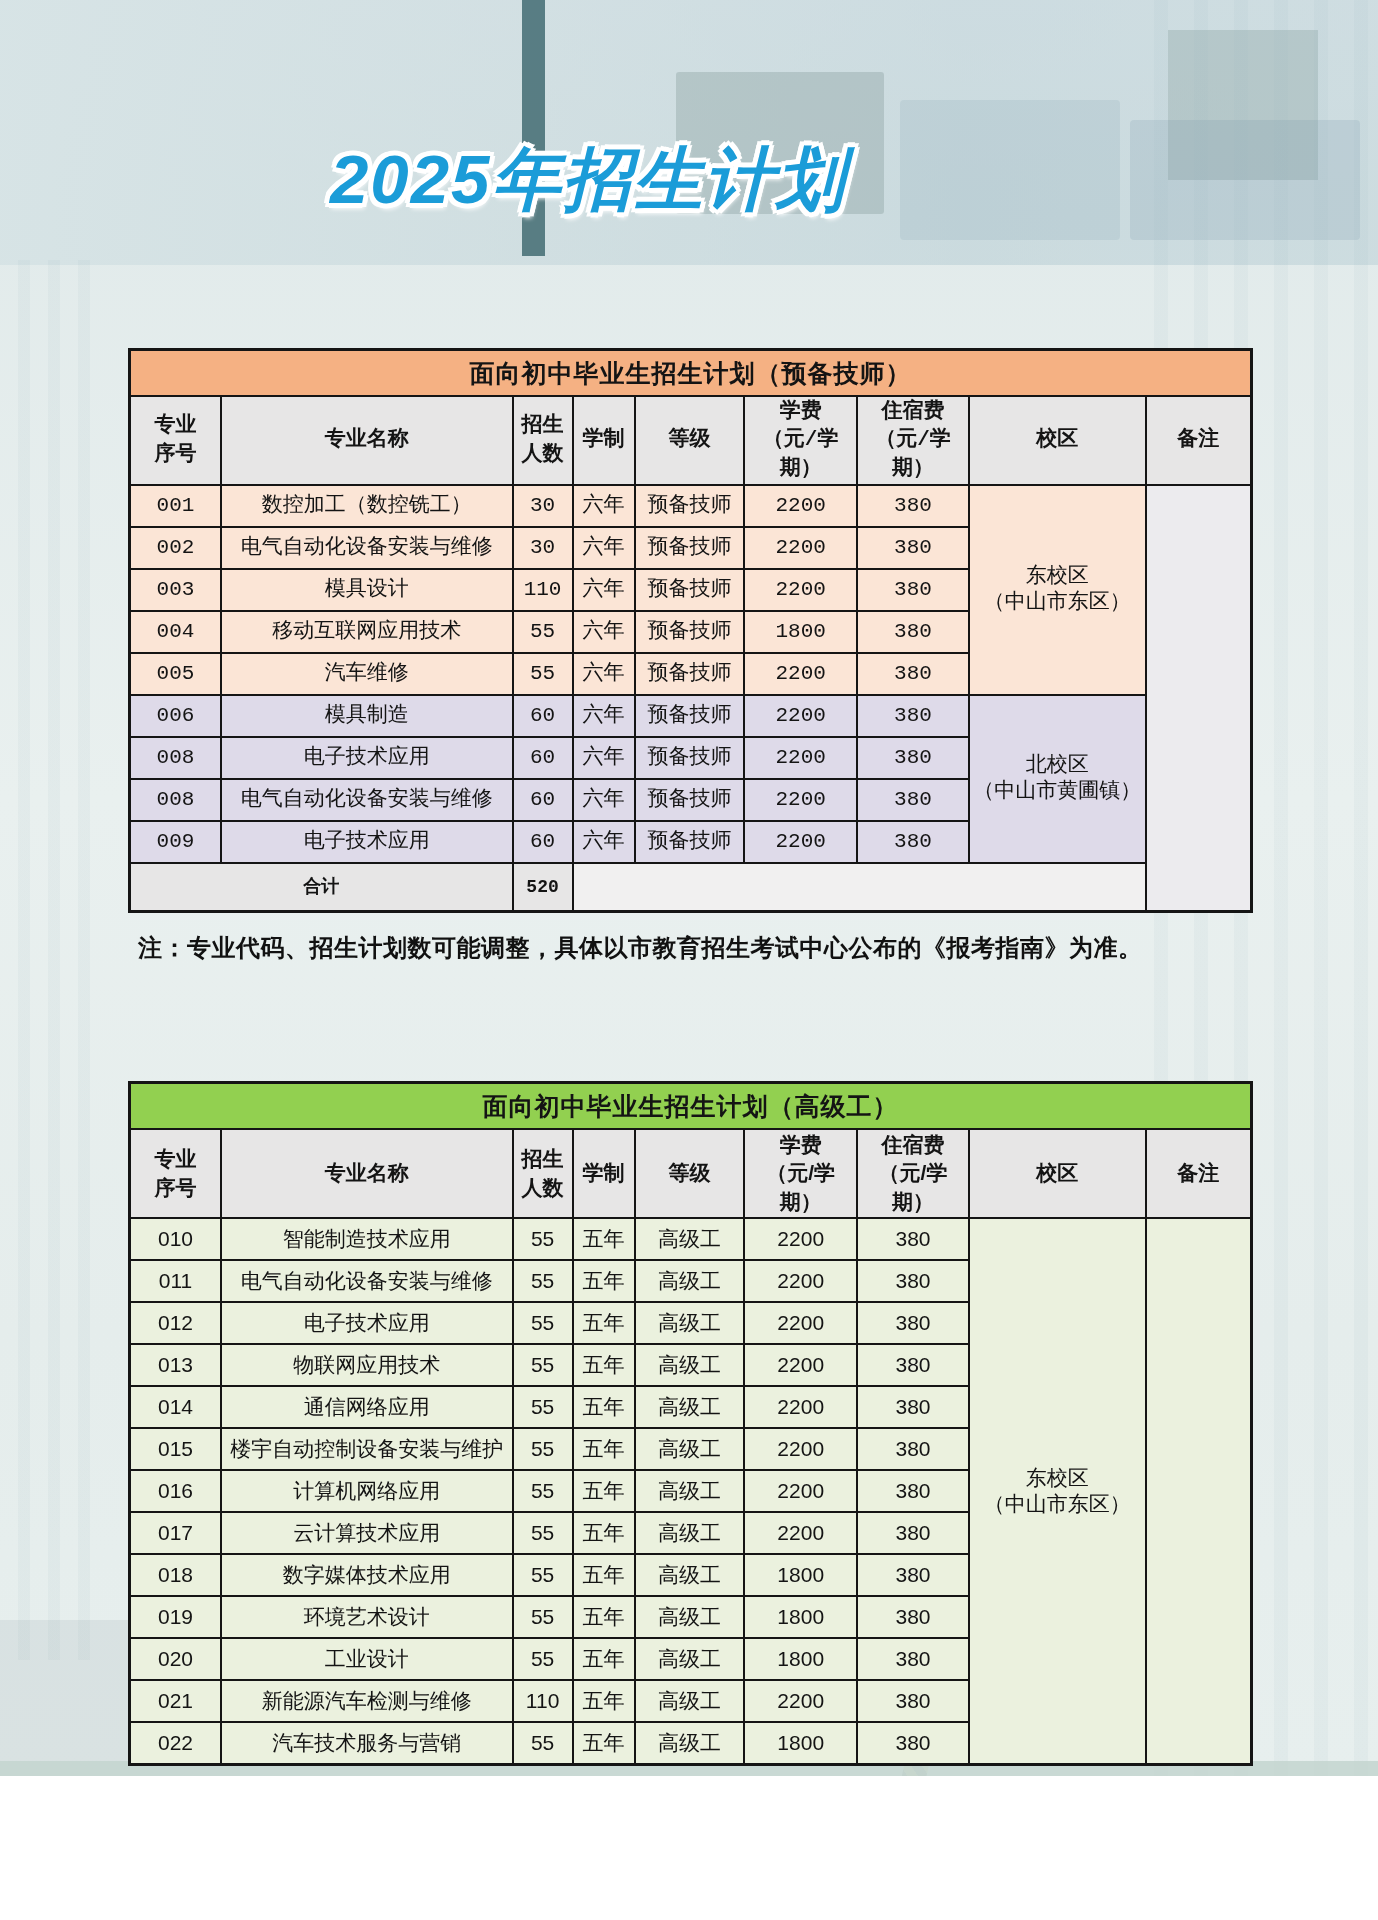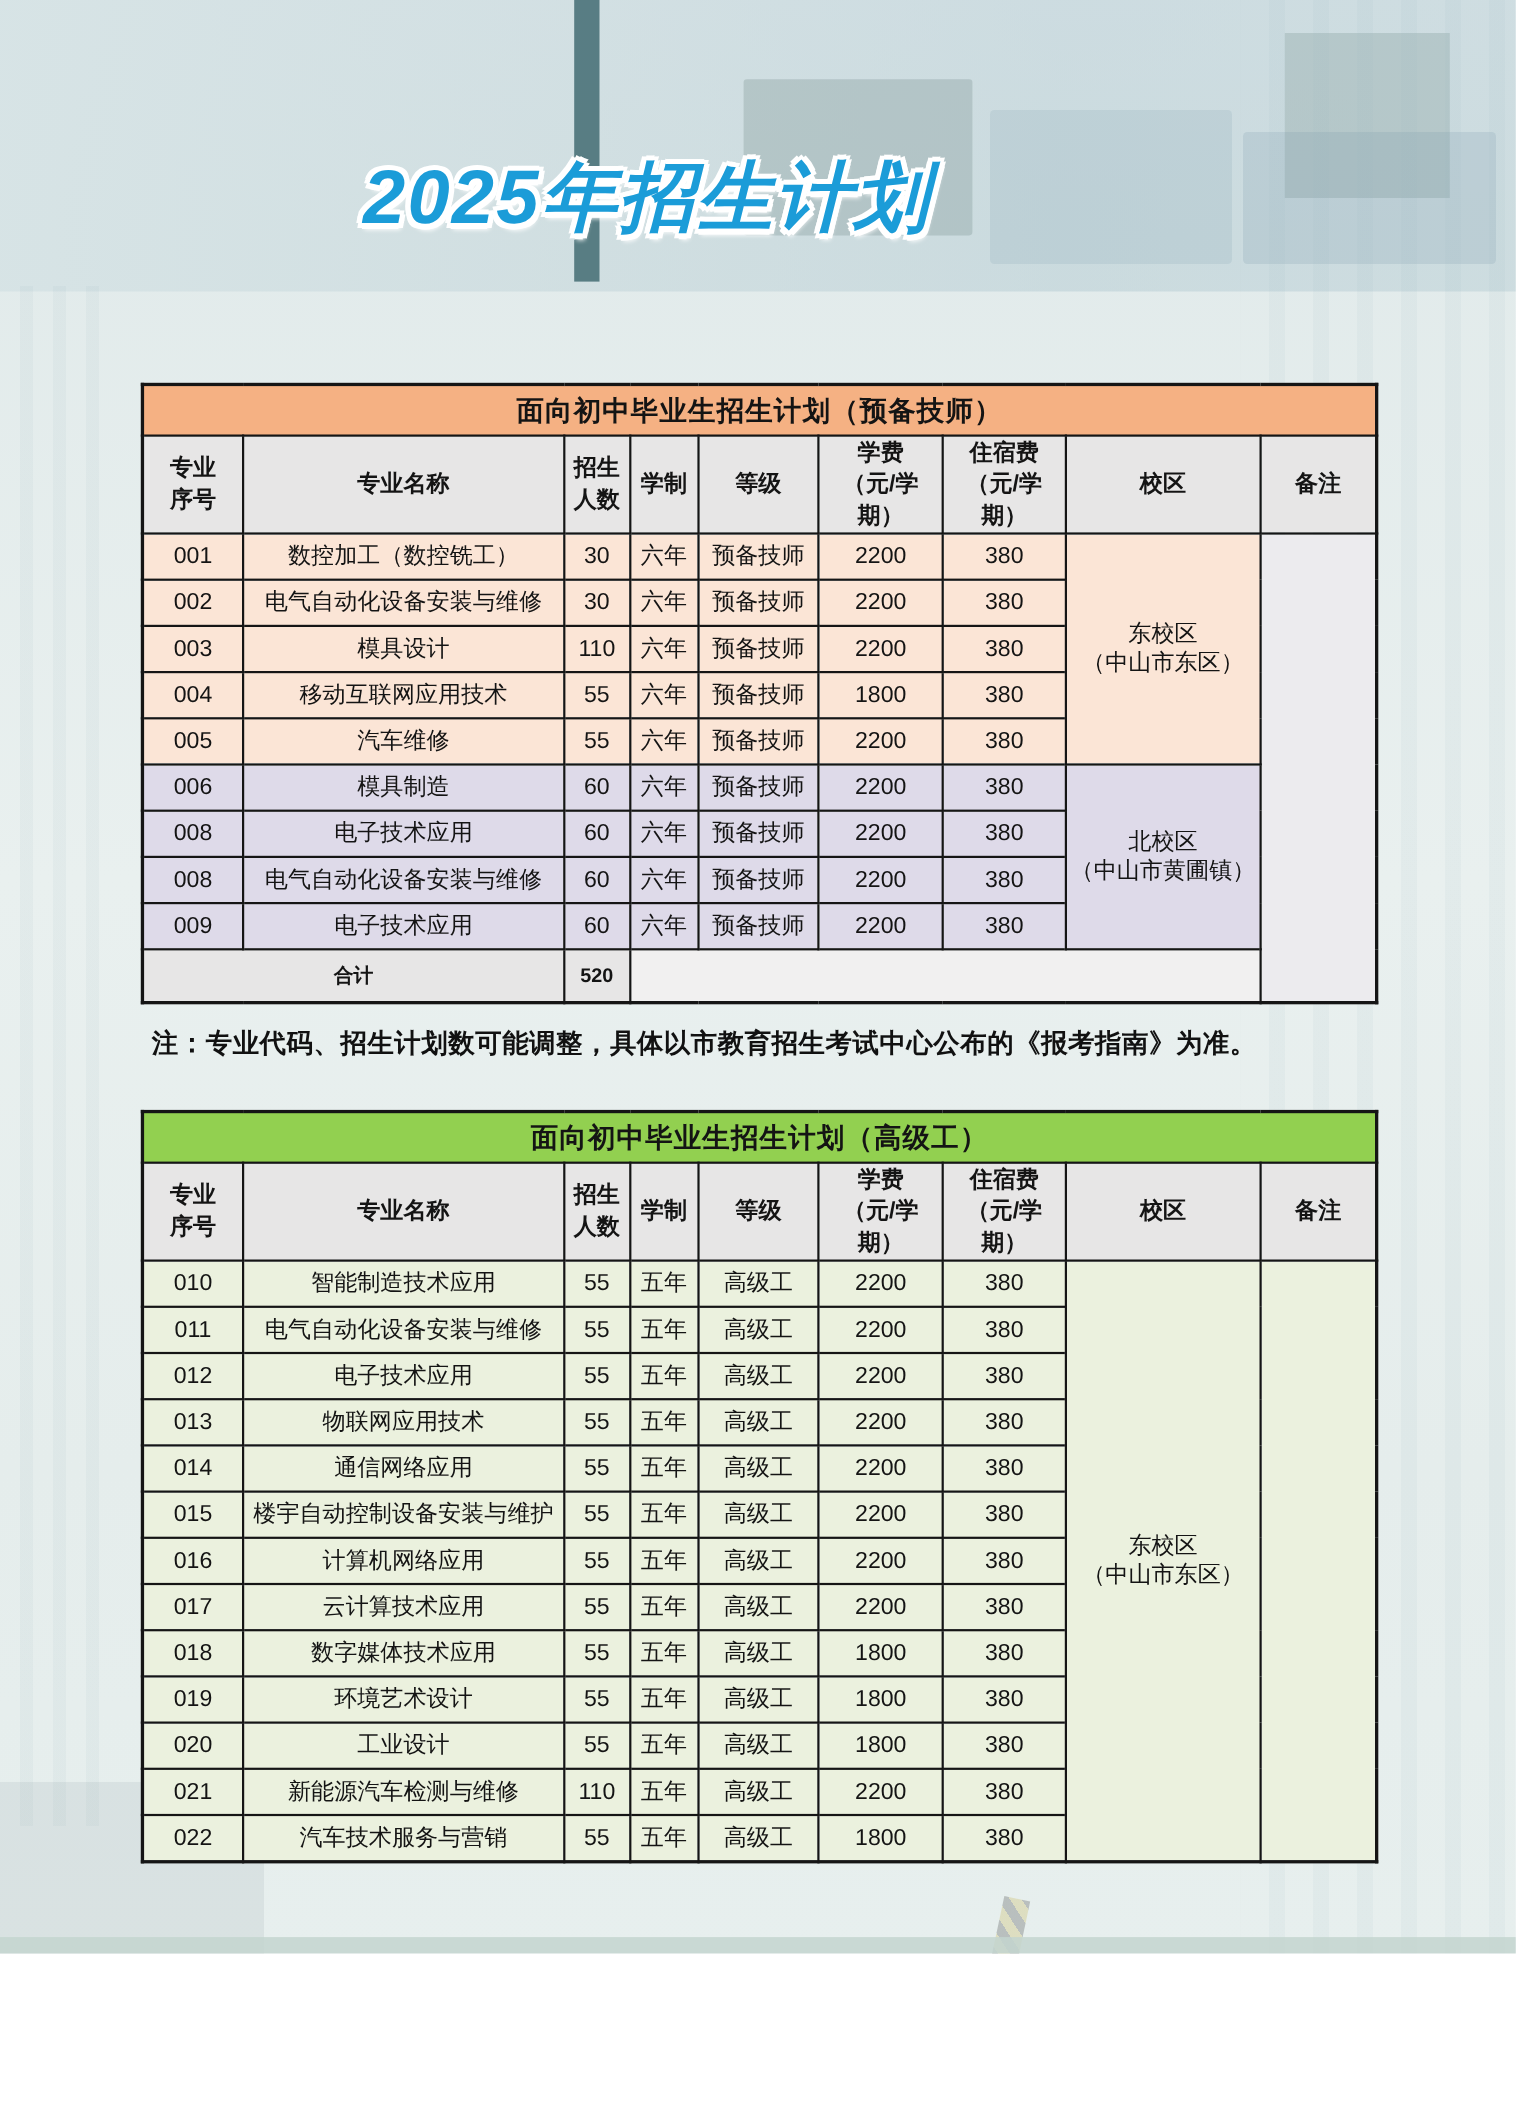--- a/index.html
+++ b/index.html
@@ -24,22 +24,22 @@
      background:repeating-linear-gradient(45deg,rgba(195,175,70,.6) 0 9px,rgba(45,45,45,.55) 9px 18px);}
   .deco-bottomstrip{left:0;bottom:0;width:100%;height:15px;background:#c3d5cf;opacity:.85;}
   
   .main-title{position:absolute;left:330px;top:134px;margin:0;
      font-size:69px;font-weight:bold;font-style:italic;letter-spacing:2px;color:#1b9cd8;
      text-shadow:-4px -4px 0 #fff,4px -4px 0 #fff,-4px 4px 0 #fff,4px 4px 0 #fff,
                  0 -5px 0 #fff,0 5px 0 #fff,-5px 0 0 #fff,5px 0 0 #fff,2px 6px 4px rgba(255,255,255,.9);}
   
   table.plan{position:absolute;left:128px;border-collapse:collapse;table-layout:fixed;width:1125px;
      border:3px solid #151515;}
-  table.t1{top:348px;}
-  table.t2{top:1009px;}
+  table.t1{top:348px;font-family:Liberation Mono, monospace;}
+  table.t2{top:1081px;}
   td{border:2px solid #151515;text-align:center;vertical-align:middle;
      white-space:pre-line;color:#141414;padding:1px 2px;overflow:hidden;}
   td.tt{height:42px;font-size:25px;font-weight:bold;letter-spacing:1px;}
   .t1 td.tt{background:#f5b183;}
   .t2 td.tt{background:#92d050;}
   td.ch{height:66px;font-size:21px;font-weight:bold;background:#e7e6e6;line-height:1.35;}
   td.dc{height:38px;font-size:21px;line-height:1.25;}
   td.g1{background:#fbe5d6;}
   td.g2{background:#dedae9;}
   td.g3{background:#ebf1de;}

